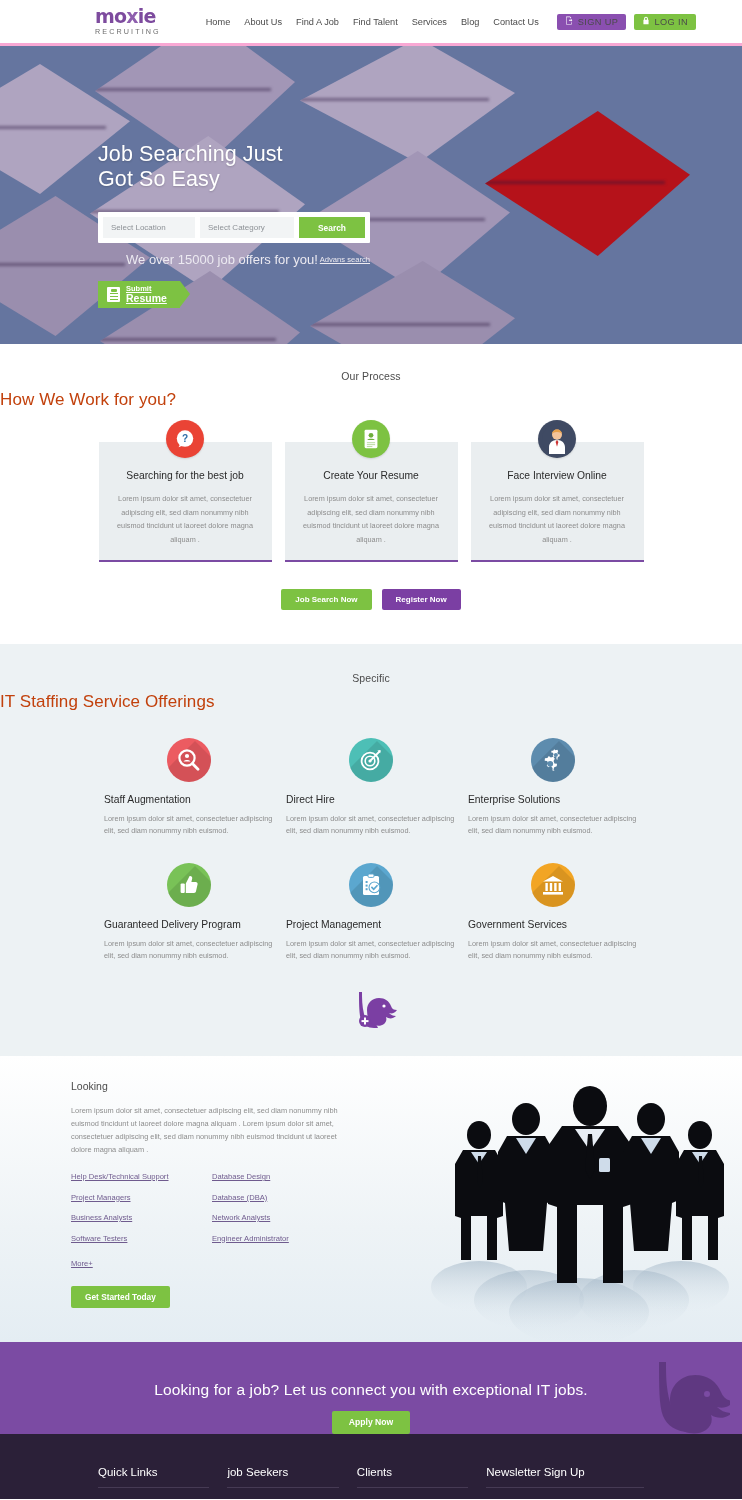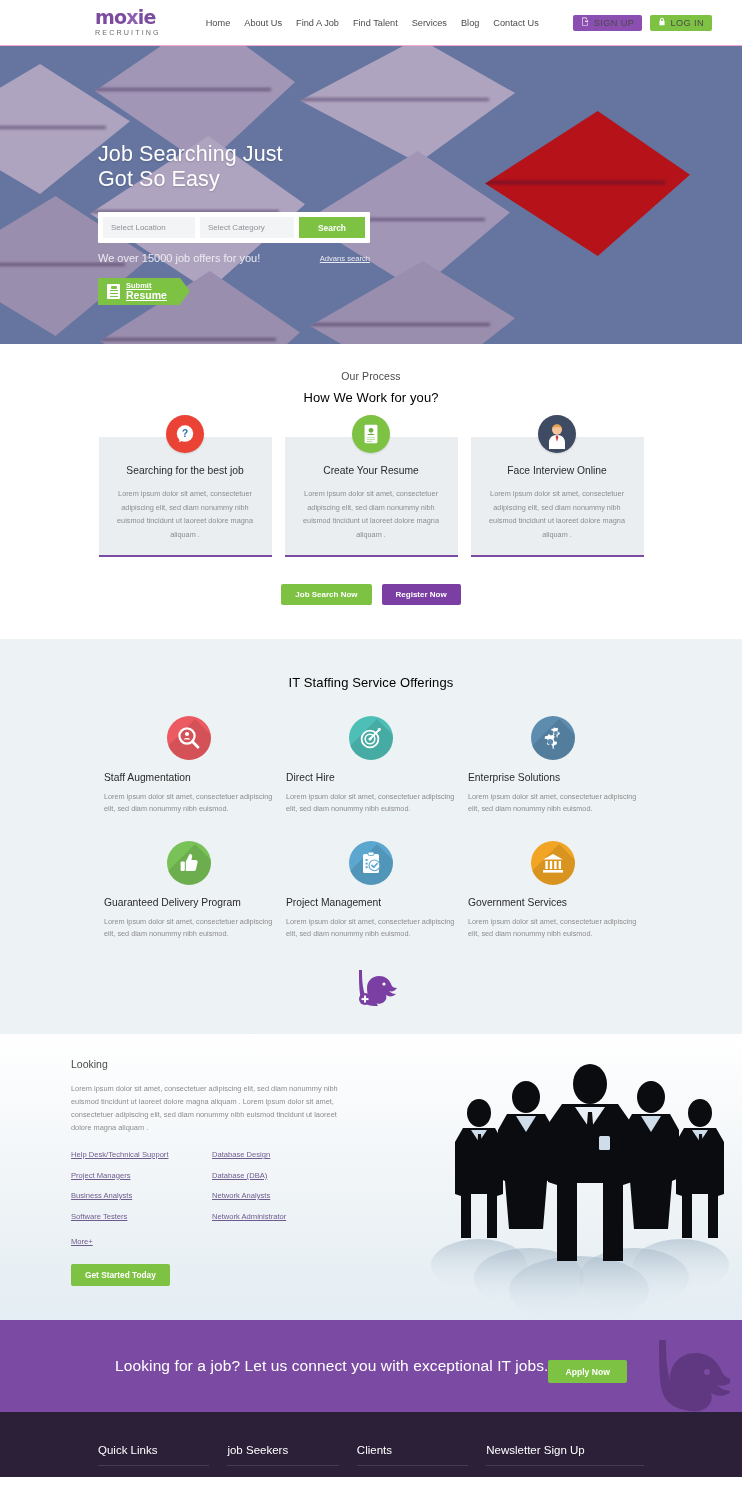--- a/index.html
+++ b/index.html
@@ -8,21 +8,21 @@
     background: #ffffff;
     font-family: "Liberation Sans", sans-serif;
     -webkit-font-smoothing: antialiased;
   }
   body { width: 742px; overflow-x: hidden; }
 
   
   .header {
     height: 46px;
     background: #ffffff;
-    border-bottom: 1px solid #f9a8d4;
+    border-bottom: 3px solid #f9a8d4;
     display: flex;
     align-items: center;
     padding: 0 95px;
     position: relative;
   }
   .logo { display: flex; flex-direction: column; justify-content: center; }
   .logo-word {
     font-family: "DejaVu Sans", sans-serif;
     font-weight: 700;
     font-size: 19px;
@@ -44,21 +44,21 @@
     align-items: center;
     gap: 14px;
     margin-left: 45px;
   }
   .nav a {
     font-size: 9.2px;
     color: #4a4a4a;
     text-decoration: none;
     white-space: nowrap;
   }
-  .nav-btns { display: flex; align-items: center; gap: 8px; margin-left: 20px; }
+  .nav-btns { display: flex; align-items: center; gap: 8px; margin-left: 4px; }
   .btn-pill {
     display: inline-flex;
     align-items: center;
     gap: 4px;
     height: 16px;
     padding: 0 8px;
     border-radius: 2px;
     font-size: 8.2px;
     color: #ffffff;
     letter-spacing: 0.4px;
@@ -136,21 +136,21 @@
     cursor: pointer;
     font-family: "Liberation Sans", sans-serif;
   }
   .hero-note {
     margin-top: 9px;
     width: 272px;
     display: flex;
     justify-content: space-between;
     align-items: center;
   }
-  .hero-note .txt { font-size: 11px; color: #eceaf1; }
+  .hero-note .txt { font-size: 13px; color: #eceaf1; margin-left: 28px; }
   .hero-note .adv { font-size: 7.6px; color: #eceaf1; text-decoration: underline; }
   .resume-btn {
     margin-top: 14px;
     display: inline-flex;
     align-items: center;
     gap: 6px;
     height: 27px;
     padding: 0 14px 0 9px;
     background: #7dc242;
     color: #fff;
@@ -185,23 +185,22 @@
 
   
   .sec { width: 742px; }
   .sec-eyebrow {
     text-align: center;
     font-size: 10.5px;
     color: #4b4b4b;
     letter-spacing: .1px;
   }
   .sec-title {
-    text-align: center;
-    font-size: 13px;
-    color: #000000;
+    font-size: 17px;
+    color: #c2410c;
     font-weight: 400;
     margin-top: 8px;
     letter-spacing: .1px;
   }
 
   
   .process { background: #ffffff; padding: 26px 0 34px; }
   .process-cards {
     display: flex;
     justify-content: center;
@@ -307,22 +306,22 @@
     font-family: "Liberation Sans", sans-serif;
   }
   .people { position: absolute; right: 0px; top: -8px; width: 342px; height: 268px; }
 
   
   .band {
     background: #7b4ba3;
     height: 92px;
     position: relative;
     overflow: hidden;
-    display: flex; flex-direction: row;
-    align-items: center; justify-content: center;
+    display: flex; flex-direction: column;
+    align-items: center; justify-content: flex-end;
   }
   .band-text {
     color: #ffffff; font-size: 15.5px; font-weight: 400;
     text-align: center; letter-spacing: .1px;
   }
   .band-btn {
     margin-top: 12px;
     height: 23px; padding: 0 17px;
     background: #7dc242; color: #fff;
     font-size: 8.6px; font-weight: 700;
@@ -490,20 +489,21 @@
     </div>
   </div>
 
   <div class="cta-row">
     <button class="cta green">Job Search Now</button>
     <button class="cta purple">Register Now</button>
   </div>
 </div>
 
 <div class="sec offerings">
+  <div class="sec-eyebrow">Specific</div>
   <div class="sec-title">IT Staffing Service Offerings</div>
 
   <div class="grid3">
     <div class="ocard">
       <div class="ocirc c-red">
         <svg class="gl" width="24" height="24" viewBox="0 0 24 24">
             <circle cx="10" cy="10" r="7.6" fill="none" stroke="#fff" stroke-width="2.2"></circle>
             <circle cx="10" cy="8" r="2.1" fill="#fff"></circle>
             <path d="M6.6 13.6c.6-2 6.2-2 6.8 0z" fill="#fff"></path>
             <path d="M15.4 15.6 21 21.2" stroke="#fff" stroke-width="2.8" stroke-linecap="round"></path>
@@ -658,21 +658,21 @@
       <div class="tl-col">
         <a href="#">Help Desk/Technical Support</a>
         <a href="#">Project Managers</a>
         <a href="#">Business Analysts</a>
         <a href="#">Software Testers</a>
       </div>
       <div class="tl-col">
         <a href="#">Database Design</a>
         <a href="#">Database (DBA)</a>
         <a href="#">Network Analysts</a>
-        <a href="#">Network Administrator</a>
+        <a href="#">Engineer Administrator</a>
       </div>
     </div>
 
     <a class="tl-more" href="#">More+</a>
     <div>
       <button class="started-btn">Get Started Today</button>
     </div>
   </div>
 </div>
 

